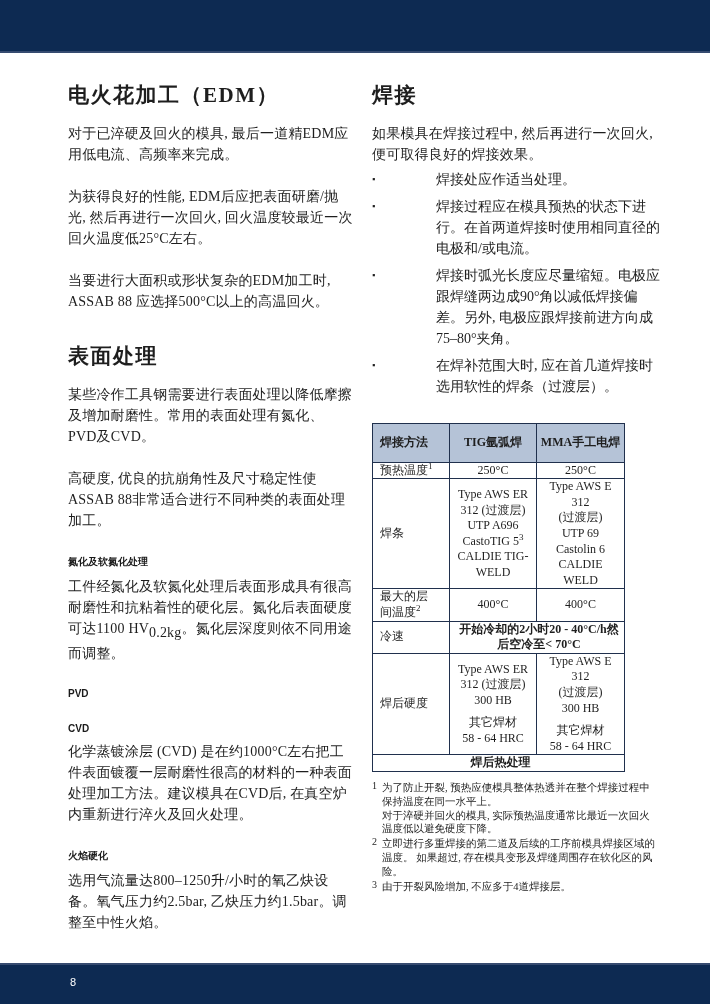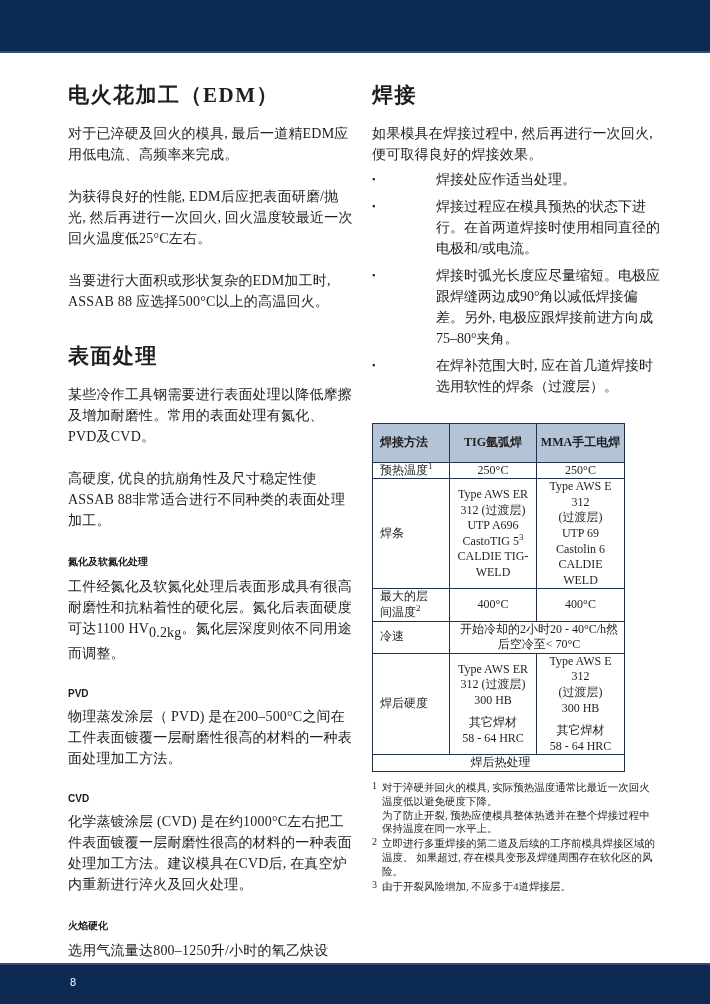--- a/index.html
+++ b/index.html
@@ -92,21 +92,21 @@
   }
   table.weldtable .rowlabel {
     text-align: left;
     padding-left: 7px;
     padding-right: 3px;
   }
   col.c1 { width: 77px; }
   col.c2 { width: 87px; }
   col.c3 { width: 88px; }
   .cell-gap { margin-top: 7px; }
-  .spanvalue { text-align: center; padding-left: 8px !important; }
+  .spanvalue { text-align: center; padding-left: 8px !important; font-weight: bold; }
 
   
   .footnotes { margin-top: 9px; }
   .fn {
     display: flex;
     font-size: 10.5px;
     line-height: 1.32;
     margin-bottom: 1px;
   }
   .fn-num {
@@ -130,21 +130,20 @@
     <p class="para">当要进行大面积或形状复杂的EDM加工时, ASSAB 88 应选择500°C以上的高温回火。</p>
 
     <div class="h1">表面处理</div>
     <p class="para">某些冷作工具钢需要进行表面处理以降低摩擦及增加耐磨性。常用的表面处理有氮化、 PVD及CVD。</p>
     <p class="para tight">高硬度, 优良的抗崩角性及尺寸稳定性使ASSAB 88非常适合进行不同种类的表面处理加工。</p>
 
     <div class="h2">氮化及软氮化处理</div>
     <p class="para tight"><span>工件经氮化及软氮化处理后表面形成具有很高耐磨性和抗粘着性的硬化层。氮化后表面硬度可达1100 HV</span><sub class="hv">0.2kg</sub><span>。氮化层深度则依不同用途而调整。</span></p>
 
     <div class="h2">PVD</div>
-    <p class="para tight">物理蒸发涂层（ PVD) 是在200–500°C之间在工件表面镀覆一层耐磨性很高的材料的一种表面处理加工方法。</p>
 
     <div class="h2">CVD</div>
     <p class="para tight">化学蒸镀涂层 (CVD) 是在约1000°C左右把工件表面镀覆一层耐磨性很高的材料的一种表面处理加工方法。建议模具在CVD后, 在真空炉内重新进行淬火及回火处理。</p>
 
     <div class="h2">火焰硬化</div>
     <p class="para">选用气流量达800–1250升/小时的氧乙炔设备。氧气压力约2.5bar, 乙炔压力约1.5bar。调整至中性火焰。</p>
 
   </div>
 
   <div class="col-right">
@@ -238,22 +237,22 @@
       <tr>
         <td colspan="3" class="spanvalue">焊后热处理</td>
       </tr>
     </tbody>
       </table>
 
     <div class="footnotes">
       <div class="fn">
         <span class="fn-num">1</span>
         <span class="fn-body">
+          <div>为了防止开裂, 预热应使模具整体热透并在整个焊接过程中保持温度在同一水平上。</div>
           <div>对于淬硬并回火的模具, 实际预热温度通常比最近一次回火温度低以避免硬度下降。</div>
-          <div>为了防止开裂, 预热应使模具整体热透并在整个焊接过程中保持温度在同一水平上。</div>
         </span>
       </div>
       <div class="fn">
         <span class="fn-num">2</span>
         <span class="fn-body">
           <div>立即进行多重焊接的第二道及后续的工序前模具焊接区域的温度。 如果超过, 存在模具变形及焊缝周围存在软化区的风险。</div>
         </span>
       </div>
       <div class="fn">
         <span class="fn-num">3</span>

